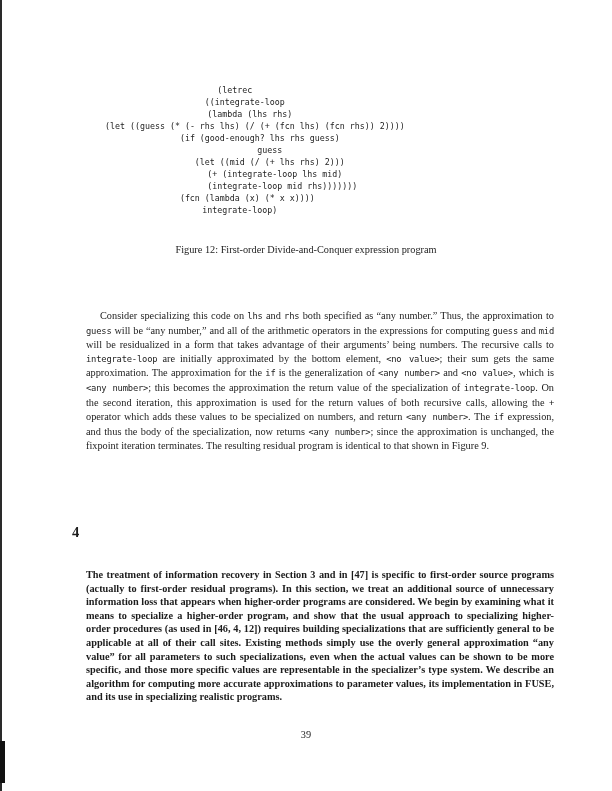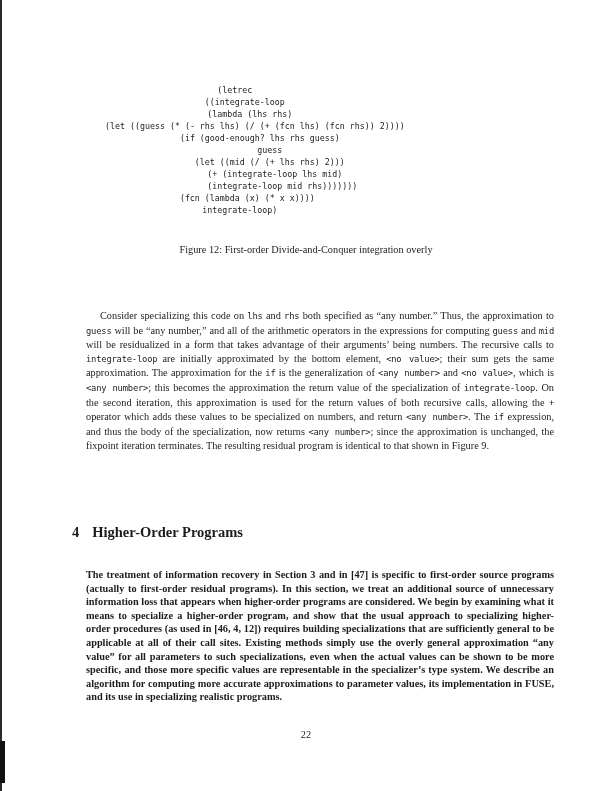--- a/index.html
+++ b/index.html
@@ -91,24 +91,23 @@
       (lambda (lhs rhs)
         (let ((guess (* (- rhs lhs) (/ (+ (fcn lhs) (fcn rhs)) 2))))
           (if (good-enough? lhs rhs guess)
               guess
               (let ((mid (/ (+ lhs rhs) 2)))
                 (+ (integrate-loop lhs mid)
                    (integrate-loop mid rhs)))))))
      (fcn (lambda (x) (* x x))))
   integrate-loop)</pre>
 
-<div class="figure-caption">Figure 12: First-order Divide-and-Conquer integration overly</div>
+<div class="figure-caption">Figure 12: First-order Divide-and-Conquer expression program</div>
 
 <p class="body-paragraph para-1"><span class="rm">Consider specializing this code on </span><span class="tt">lhs</span><span class="rm"> and </span><span class="tt">rhs</span><span class="rm"> both specified as “any number.” Thus, the approximation to </span><span class="tt">guess</span><span class="rm"> will be “any number,” and all of the arithmetic operators in the expressions for computing </span><span class="tt">guess</span><span class="rm"> and </span><span class="tt">mid</span><span class="rm"> will be residualized in a form that takes advantage of their arguments’ being numbers. The recursive calls to </span><span class="tt">integrate-loop</span><span class="rm"> are initially approximated by the bottom element, </span><span class="tt">&lt;no value&gt;</span><span class="rm">; their sum gets the same approximation. The approximation for the </span><span class="tt">if</span><span class="rm"> is the generalization of </span><span class="tt">&lt;any number&gt;</span><span class="rm"> and </span><span class="tt">&lt;no value&gt;</span><span class="rm">, which is </span><span class="tt">&lt;any number&gt;</span><span class="rm">; this becomes the approximation the return value of the specialization of </span><span class="tt">integrate-loop</span><span class="rm">. On the second iteration, this approximation is used for the return values of both recursive calls, allowing the </span><span class="tt">+</span><span class="rm"> operator which adds these values to be specialized on numbers, and return </span><span class="tt">&lt;any number&gt;</span><span class="rm">. The </span><span class="tt">if</span><span class="rm"> expression, and thus the body of the specialization, now returns </span><span class="tt">&lt;any number&gt;</span><span class="rm">; since the approximation is unchanged, the fixpoint iteration terminates. The resulting residual program is identical to that shown in Figure 9.</span></p>
 
 <h2 class="section-heading">
   <span>4</span>
-  <span>Higher-Order Programs</span>
 </h2>
 
 <p class="body-paragraph para-2"><span class="rm">The treatment of information recovery in Section 3 and in [47] is specific to first-order source programs (actually to first-order residual programs). In this section, we treat an additional source of unnecessary information loss that appears when higher-order programs are considered. We begin by examining what it means to specialize a higher-order program, and show that the usual approach to specializing higher-order procedures (as used in [46, 4, 12]) requires building specializations that are sufficiently general to be applicable at all of their call sites. Existing methods simply use the overly general approximation “any value” for all parameters to such specializations, even when the actual values can be shown to be more specific, and those more specific values are representable in the specializer’s type system. We describe an algorithm for computing more accurate approximations to parameter values, its implementation in FUSE, and its use in specializing realistic programs.</span></p>
 
-<div class="page-number">22</div>
+<div class="page-number">39</div>
 
 </body></html>

